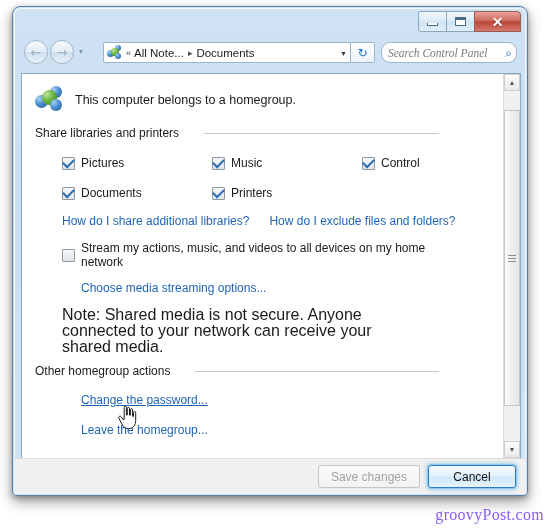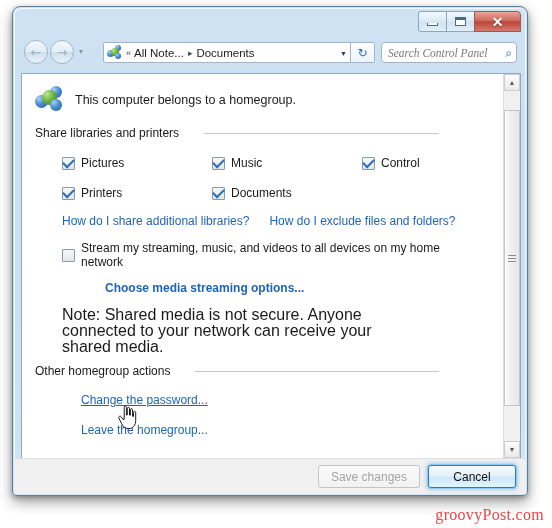--- a/index.html
+++ b/index.html
@@ -202,21 +202,21 @@
     font-family: "DejaVu Sans", sans-serif;
   }
   .searchbox {
     position: absolute;
     left: 368px;
     top: 5px;
     width: 136px;
     height: 21px;
     background: #ffffff;
     border: 1px solid #9eb6cc;
-    border-radius: 4px;
+    border-radius: 9px;
     display: flex;
     align-items: center;
     box-sizing: border-box;
     padding: 0 4px 0 6px;
   }
   .search-text {
     flex: 1;
     font-size: 11.5px;
     font-style: italic;
     color: #7a7a7a;
@@ -345,23 +345,22 @@
   }
   .link-row .link + .link { margin-left: 20px; }
 
   .stream-row {
     display: flex;
     align-items: center;
     padding-left: 40px;
     margin-top: 13px;
   }
   .indent-link {
-    padding-left: 83px;
+    padding-left: 59px;
     margin-top: 9px;
-    font-weight: bold;
   }
   .note {
     padding-left: 40px;
     padding-right: 30px;
     margin-top: 11px;
     font-size: 16px;
     color: #1a1a1a;
     line-height: 16px;
     font-family: "Liberation Sans", sans-serif;
   }
@@ -484,21 +483,21 @@
     pointer-events: none;
   }
 
   
   .watermark {
     position: absolute;
     right: 8px;
     bottom: 4px;
     font-family: "Liberation Serif", serif;
     font-size: 16px;
-    color: #ef4444;
+    color: #8b5cf6;
     letter-spacing: 0.3px;
     white-space: nowrap;
   }
 </style>
 </head>
 <body>
 
 <div id="root">
 
   <div class="window">
@@ -580,39 +579,39 @@
             <span class="cb checked"></span>
             <span class="cb-label">Music</span>
           </label>
           <label class="check-item">
             <span class="cb checked"></span>
             <span class="cb-label">Control</span>
           </label>
         </div>
 
         <div class="check-row">
+          <label class="check-item col1">
+            <span class="cb checked"></span>
+            <span class="cb-label">Documents</span>
+          </label>
           <label class="check-item col2">
             <span class="cb checked"></span>
             <span class="cb-label">Printers</span>
           </label>
-          <label class="check-item col1">
-            <span class="cb checked"></span>
-            <span class="cb-label">Documents</span>
-          </label>
         </div>
 
         <div class="link-row">
           <span class="link">How do I share additional libraries?</span>
           <span class="link">How do I exclude files and folders?</span>
         </div>
 
 
         <div class="stream-row">
           <span class="cb"></span>
-          <span class="cb-label">Stream my streaming, music, and videos to all devices on my home network</span>
+          <span class="cb-label">Stream my actions, music, and videos to all devices on my home network</span>
         </div>
 
         <div class="indent-link">
           <span class="link">Choose media streaming options...</span>
         </div>
 
         <div class="note">Note: Shared media is not secure. Anyone connected to your network can receive your shared media.</div>
 
         <div class="section-head">
           <span class="label">Other homegroup actions</span>

